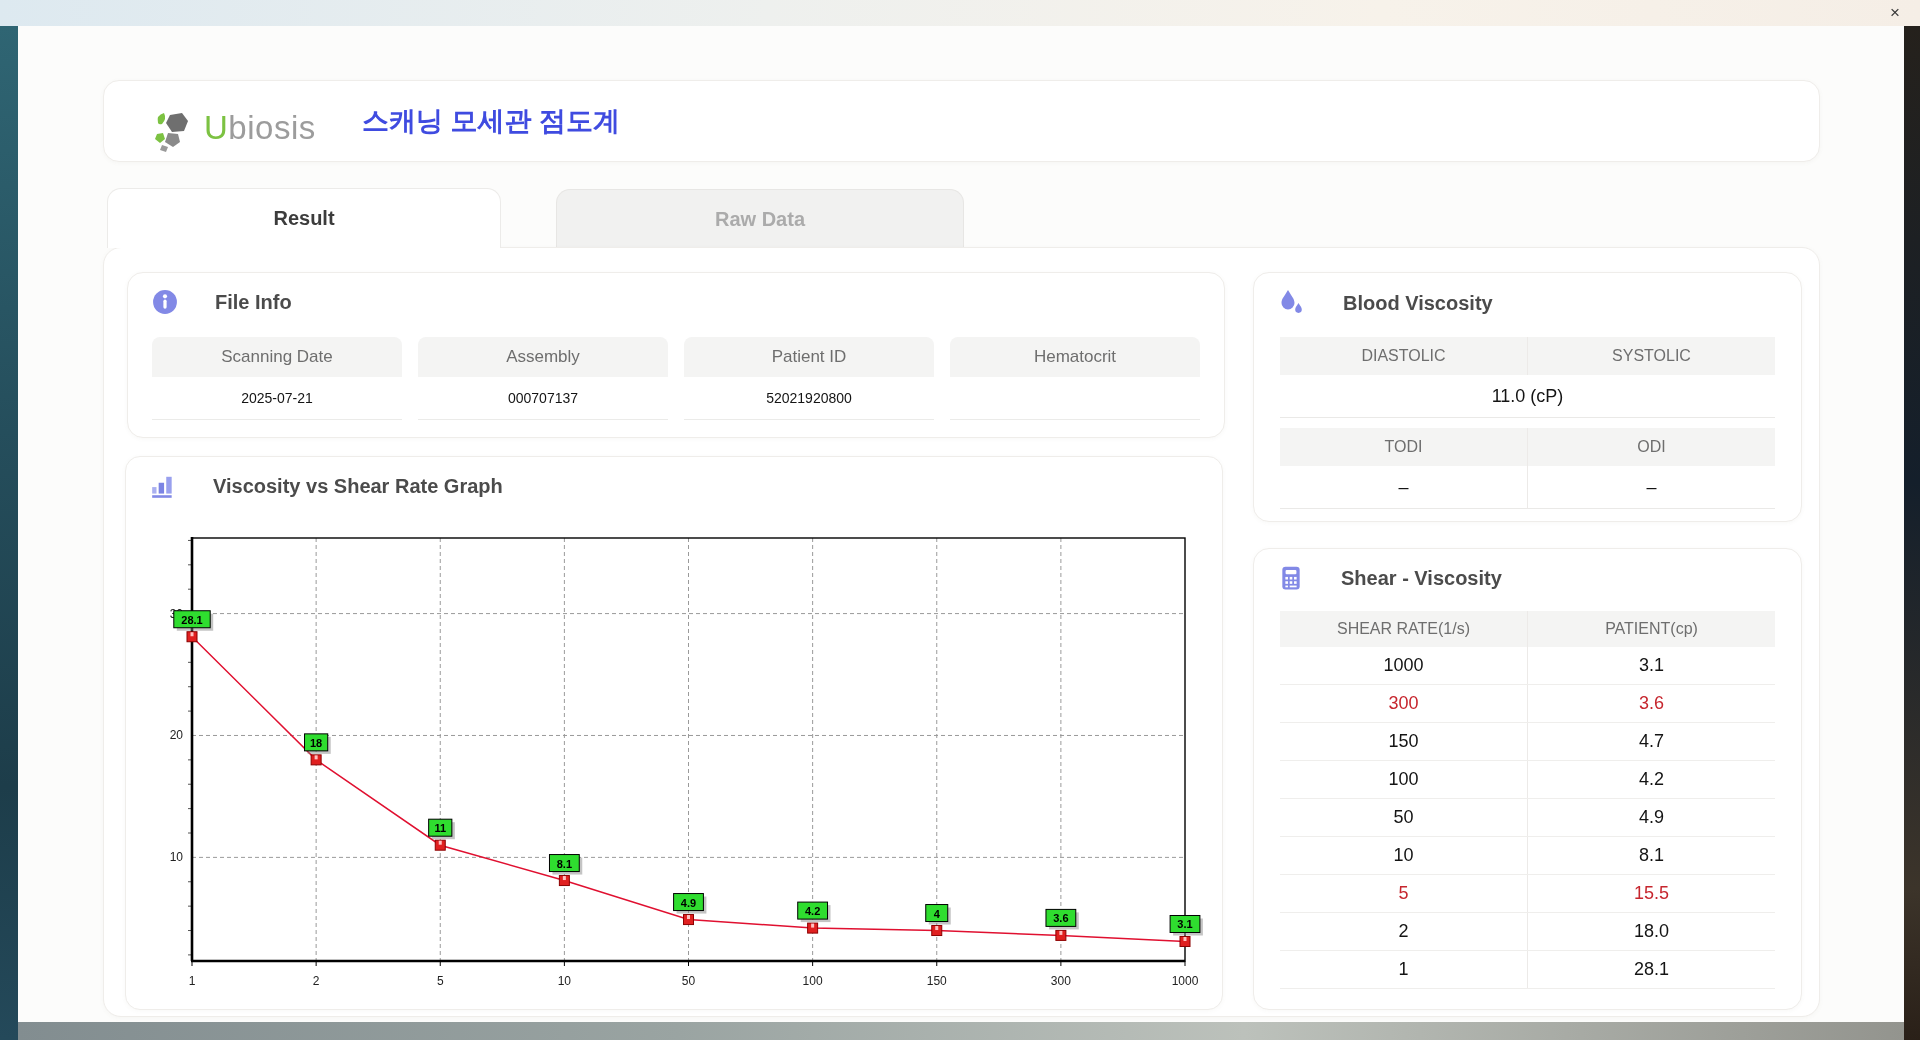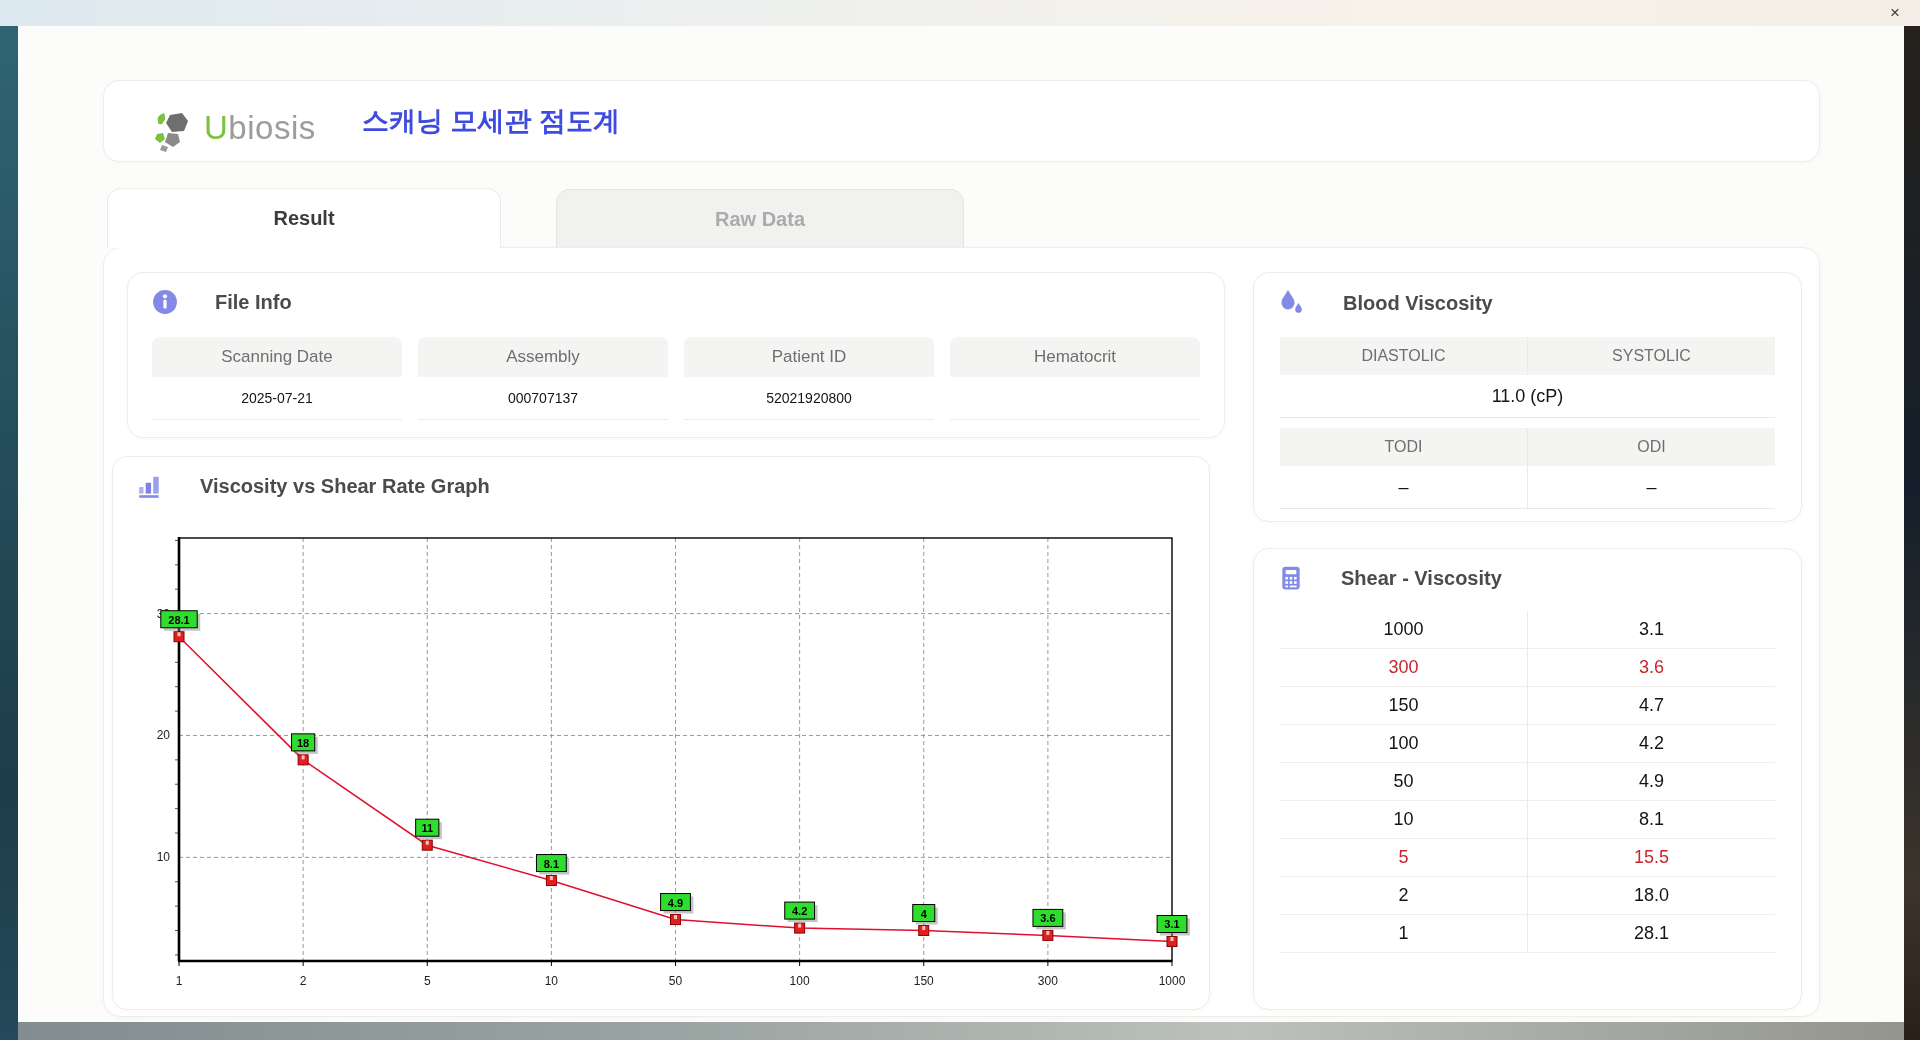--- a/index.html
+++ b/index.html
@@ -41,21 +41,21 @@
   .sec-title{font-size:20px;font-weight:bold;color:#4b4b4b;margin-left:27px;}
   
   .fi-card{left:127px;top:272px;width:1096px;height:164px;}
   .fi-fields{position:absolute;left:24px;top:64px;right:24px;display:flex;gap:16px;}
   .fi-group{flex:1;}
   .fi-label{background:#f4f4f3;color:#6e6e6e;font-size:17px;height:40px;line-height:40px;
     text-align:center;border-radius:8px 8px 0 0;}
   .fi-value{background:#fff;color:#141414;font-size:14px;height:42px;line-height:42px;
     text-align:center;border-bottom:1px solid #ebebe9;}
   
-  .graph-card{left:112px;top:456px;width:1096px;height:552px;border-radius:15px;}
+  .graph-card{left:125px;top:456px;width:1096px;height:552px;border-radius:15px;}
   .chart-svg{position:absolute;left:40px;top:60px;}
   .chart-svg text{font-family:"Liberation Sans",sans-serif;}
   
   .bv-card{left:1253px;top:272px;width:547px;height:248px;}
   .bv-table{position:absolute;left:26px;right:26px;top:64px;}
   .pair-row{display:flex;}
   .pair-row > div{flex:1;}
   .hdr-cell{background:#f4f4f3;color:#6e6e6e;font-size:16px;height:38px;line-height:38px;text-align:center;}
   .val-cell{background:#fff;color:#141414;font-size:18px;height:42px;line-height:42px;text-align:center;
     border-bottom:1px solid #eae9e7;}
@@ -280,20 +280,24 @@
           <rect x="14.8" y="11" width="2.4" height="2.4" fill="#fff"></rect>
         <rect x="6.8" y="15" width="2.4" height="2.4" fill="#fff"></rect>
           <rect x="10.8" y="15" width="2.4" height="2.4" fill="#fff"></rect>
           <rect x="14.8" y="15" width="2.4" height="2.4" fill="#fff"></rect>
         <rect x="6.8" y="19" width="2.4" height="1.6" fill="#fff"></rect>
           <rect x="10.8" y="19" width="6.4" height="1.6" fill="#fff"></rect>
       </svg>
       <span class="sec-title">Shear - Viscosity</span>
     </div>
     <div class="sv-table">
+      <div class="sv-hrow">
+        <div>SHEAR RATE(1/s)</div>
+        <div>PATIENT(cp)</div>
+      </div>
       <div>
           <div class="sv-row">
     <div>1000</div>
     <div>3.1</div>
   </div>
           <div class="sv-row hl">
     <div>300</div>
     <div>3.6</div>
   </div>
           <div class="sv-row">

